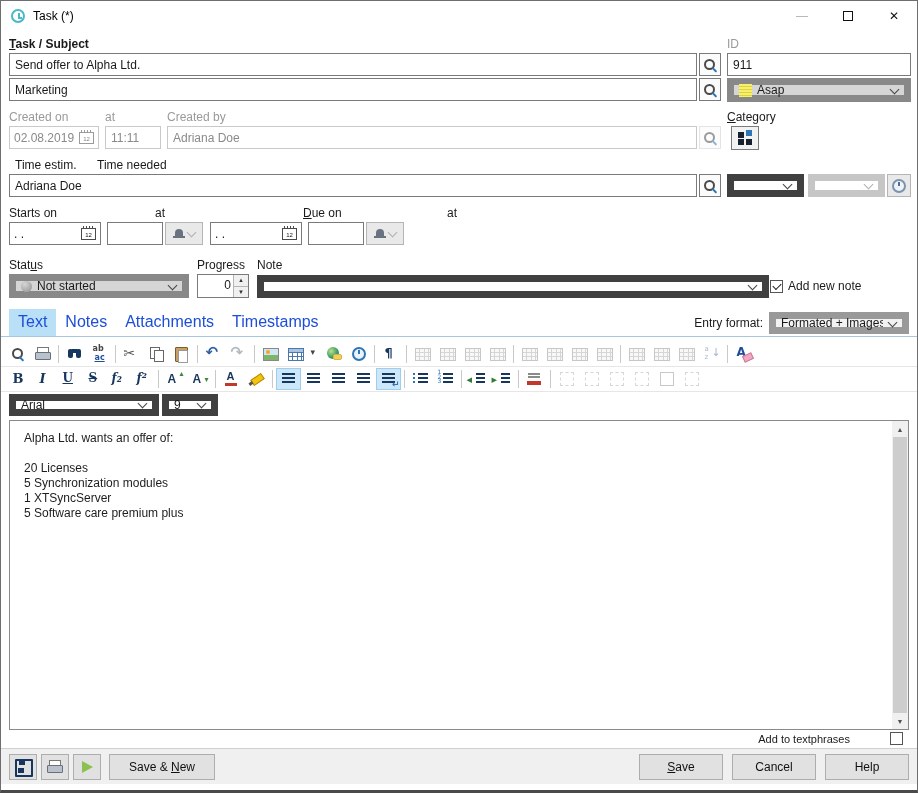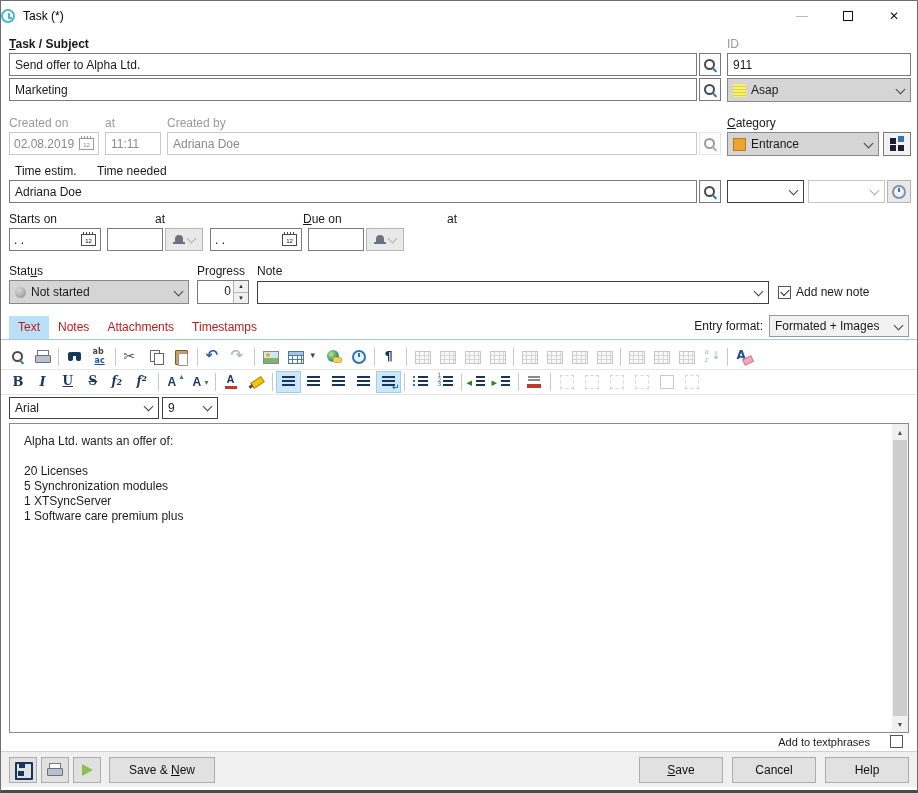--- a/index.html
+++ b/index.html
@@ -4,21 +4,21 @@
 <style>
   html,body{margin:0;padding:0;background:#9a9a9a;}
   *{box-sizing:border-box;}
   .win{
     width:918px;height:793px;background:#fff;position:relative;
     border:1px solid #6e6e6e;border-bottom:3px solid #4a4a4a;
     font-family:"Liberation Sans","DejaVu Sans",sans-serif;font-size:12px;color:#1a1a1a;
     overflow:hidden;
   }
   
-  .titlebar{height:30px;display:flex;align-items:center;background:#fff;}
+  .titlebar{height:30px;display:flex;align-items:center;padding-left:10px;background:#fff;}
   .title-clock{width:14px;height:14px;border:2px solid #49b8c8;border-radius:50%;position:relative;flex:none;}
   .title-clock::after{content:"";position:absolute;left:5px;top:2px;width:2px;height:5px;background:#49b8c8;}
   .title-clock::before{content:"";position:absolute;left:5px;top:6px;width:4px;height:2px;background:#49b8c8;}
   .title-text{margin-left:8px;font-size:12px;color:#000;}
   .wc{margin-left:auto;display:flex;height:30px;}
   .wcb{width:46px;height:30px;display:flex;align-items:center;justify-content:center;font-size:12px;color:#111;}
   .wcb.min{color:#b0b0b0;}
   .wcb.max span{display:block;width:10px;height:10px;border:1.5px solid #111;}
   
   .row{display:flex;align-items:flex-start;padding:0 8px;}
@@ -37,21 +37,21 @@
   .i-mag::before{content:"";position:absolute;left:3px;top:3px;width:7px;height:7px;border:2px solid #4a4a4a;border-radius:50%;}
   .i-mag::after{content:"";position:absolute;left:11.5px;top:11px;width:6px;height:2.4px;background:#2e75b6;transform:rotate(45deg);transform-origin:0 0;border-radius:1px;}
   
   .datebox{display:flex;align-items:center;justify-content:space-between;border:1px solid #7a7a7a;height:23px;padding:0 4px;background:#fff;}
   .datebox.dis{border-color:#c9c9c9;color:#8a8a8a;}
   .cal{position:relative;width:15px;height:12px;border:1px solid #4a4a4a;background:#fff;display:flex;align-items:flex-end;justify-content:center;flex:none;}
   .cal::before{content:"";position:absolute;top:-3px;left:1px;right:1px;height:3px;background:repeating-linear-gradient(to right,#4a4a4a 0 1px,transparent 1px 3px);}
   .cal::after{content:"12";font-size:6px;line-height:7px;color:#111;}
   .dis .cal{opacity:.55;}
   
-  .combo{display:flex;align-items:center;border:1px solid #404040;height:23px;padding:0 5px;background:#fff;gap:5px;justify-content:flex-end;}
+  .combo{display:flex;align-items:center;border:7px solid #404040;height:23px;padding:0 5px;background:#fff;gap:5px;justify-content:flex-end;}
   .combo .val{flex:1;overflow:hidden;white-space:nowrap;}
   .combo.gray{background:#d5d5d5;border-color:#888;height:24px;}
   .combo.lightgray{background:#f2f2f2;border-color:#999;}
   .combo.dis{border-color:#c6c6c6;color:#9a9a9a;}
   .chev{width:9px;height:9px;position:relative;flex:none;}
   .chev::before{content:"";position:absolute;left:1px;top:0;width:6px;height:6px;border-right:1.5px solid #444;border-bottom:1.5px solid #444;transform:rotate(45deg);}
   .dis .chev::before,.chev.dis::before{border-color:#b0b0b0;}
   .stripes{width:13px;height:13px;background:repeating-linear-gradient(to bottom,#f6ef70 0 2px,#ddd23e 2px 3px);flex:none;}
   .catsq{width:13px;height:13px;background:#f0a32f;border:1px solid #b77b1e;flex:none;}
   .ball{width:11px;height:11px;border-radius:50%;background:radial-gradient(circle at 35% 30%,#d6d6d6,#8f8f8f);flex:none;}
@@ -71,21 +71,21 @@
   .spin .num{flex:1;text-align:right;padding:3px 2px 0 0;}
   .spin .btns{width:15px;display:flex;flex-direction:column;border-left:1px solid #b5b5b5;}
   .spin .sb{flex:1;display:flex;align-items:center;justify-content:center;font-size:6px;color:#333;background:#f0f0f0;}
   .spin .sb:first-child{border-bottom:1px solid #b5b5b5;}
   
   .cb{width:13px;height:13px;border:1px solid #555;background:#fff;position:relative;flex:none;}
   .cb.checked::after{content:"";position:absolute;left:2px;top:2px;width:7px;height:4px;border-left:1.8px solid #1a1a1a;border-bottom:1.8px solid #1a1a1a;transform:rotate(-45deg);}
   .cbrow{display:flex;align-items:center;gap:5px;}
   
   .tabstrip{display:flex;align-items:flex-end;margin-top:11px;padding:0 8px;border-bottom:1px solid #a8c6dd;}
-  .tab{padding:4px 9px 5px;font-size:12px;color:#b91c1c;}
+  .tab{padding:4px 9px 5px;font-size:16px;color:#1d4ed8;}
   .tab.active{background:#b9e0f7;}
   .efmt{margin-left:auto;display:flex;align-items:center;gap:6px;padding-bottom:2px;}
   
   .tb{display:flex;align-items:center;height:25px;padding:0 4px;border-bottom:1px solid #e6e6e6;}
   .tbtn{width:25px;height:22px;display:flex;align-items:center;justify-content:center;position:relative;border:1px solid transparent;flex:none;}
   .tbtn.sel{background:#cce6fa;border-color:#9fcdeb;}
   .tbtn.dis{opacity:.55;}
   .sep{width:1px;height:18px;background:#c9c9c9;margin:0 3px;flex:none;}
   .i-printer::before{content:"";position:absolute;left:3px;top:2px;width:10px;height:5px;background:#fff;border:1px solid #777;}
   .i-printer::after{content:"";position:absolute;left:1px;top:7px;width:14px;height:6px;background:#b9c2cc;border:1px solid #68707a;border-radius:1px;}
@@ -146,21 +146,21 @@
   
   .fontbar{display:flex;align-items:center;height:25px;padding:0 8px;gap:3px;}
   
   .editor{margin:3px 8px 0;height:310px;border:1px solid #8a8a8a;position:relative;background:#fff;}
   .edtext{position:absolute;left:0;top:0;right:17px;bottom:0;padding:10px 9px 0 14px;font-size:12px;line-height:15px;color:#1d1d1d;overflow:hidden;}
   .edline{min-height:15px;white-space:pre;}
   .scroll{position:absolute;right:0;top:0;bottom:0;width:16px;background:#f0f0f0;display:flex;flex-direction:column;align-items:stretch;}
   .sarrow{height:16px;display:flex;align-items:center;justify-content:center;font-size:7px;color:#505050;}
   .sthumb{flex:1;margin:0 1px;background:#cdcdcd;}
   
-  .tprow{height:17px;display:flex;align-items:center;justify-content:flex-end;padding-right:14px;gap:20px;}
+  .tprow{height:17px;display:flex;align-items:center;justify-content:flex-end;padding-right:14px;gap:40px;}
   .tprow .small{font-size:11px;color:#1a1a1a;}
   
   .bbar{height:36px;margin-top:1px;border-top:1px solid #d0d0d0;background:#f0f0f0;display:flex;align-items:center;padding:0 8px;}
   .btn{height:26px;background:#e1e1e1;border:1px solid #adadad;font-size:12px;color:#111;display:flex;align-items:center;justify-content:center;}
   .btn.icb{width:28px;margin-right:4px;}
   .btn.wide{width:106px;margin-left:4px;}
   .btn.act{width:84px;}
   .i-floppy::before{content:"";position:absolute;left:1px;top:1px;width:14px;height:14px;border:2px solid #17365d;border-radius:1px;}
   .i-floppy::after{content:"";position:absolute;left:5px;top:2px;width:6px;height:5px;background:#17365d;box-shadow:-1px 8px 0 0 #17365d;}
   .i-play::before{content:"";position:absolute;left:4px;top:3px;width:0;height:0;border-left:11px solid #8cc152;border-top:6px solid transparent;border-bottom:6px solid transparent;}
@@ -213,21 +213,21 @@
     </div>
     <div class="rcol">
       <div class="combo gray" style="flex:1">
         <span class="stripes"></span>
         <span class="val">Asap</span>
         <span class="chev"></span>
       </div>
     </div>
   </div>
 
-  <div class="row" style="margin-top:14px;">
+  <div class="row" style="margin-top:8px;">
     <div class="lcol">
       <span class="lbl dis" style="width:96px">Created on</span>
       <span class="lbl dis" style="width:62px">at</span>
       <span class="lbl dis">Created by</span>
     </div>
     <div class="rcol">
         <span class="lbl"><span></span><span class="ac">C</span><span>ategory</span></span>
       </div>
   </div>
 
@@ -237,25 +237,20 @@
         <span>02.08.2019</span>
         <span class="cal"></span>
       </div>
       <input class="field" style="width: 56px; margin-left: 6px;" disabled="" value="11:11">
       <input class="field" style="flex: 1 1 0%; margin-left: 6px;" disabled="" value="Adriana Doe">
       <span class="sbtn dis">
           <span class="ic i-mag"></span>
         </span>
     </div>
     <div class="rcol">
-      <div class="combo gray" style="flex:1">
-        <span class="catsq"></span>
-        <span class="val">Entrance</span>
-        <span class="chev"></span>
-      </div>
       <span class="sqbtn">
           <span class="squares"></span>
         </span>
     </div>
   </div>
 
   <div class="row" style="margin-top:8px;">
     <div class="rcol">
       <span class="lbl" style="width:82px">Time estim.</span>
       <span class="lbl">Time needed</span>
@@ -328,21 +323,21 @@
       <span class="num">0</span>
       <span class="btns">
           <span class="sb">▲</span>
           <span class="sb">▼</span>
         </span>
     </div>
     <div class="combo" style="width:512px;margin-left:8px;">
       <span class="val"></span>
       <span class="chev"></span>
     </div>
-    <div class="cbrow" style="margin-left:9px;">
+    <div class="cbrow" style="margin-left:1px;">
       <span class="cb checked"></span>
       <span class="lbl">Add new note</span>
     </div>
   </div>
 
   <div class="tabstrip">
     <span class="tab active">Text</span>
     <span class="tab">Notes</span>
     <span class="tab">Attachments</span>
     <span class="tab">Timestamps</span>
@@ -550,21 +545,21 @@
     </div>
   </div>
 
   <div class="editor">
     <div class="edtext">
       <div class="edline">Alpha Ltd. wants an offer of:</div>
       <div class="edline"></div>
       <div class="edline">20 Licenses</div>
       <div class="edline">5 Synchronization modules</div>
       <div class="edline">1 XTSyncServer</div>
-      <div class="edline">1 Software care premium plus</div>
+      <div class="edline">5 Software care premium plus</div>
     </div>
     <div class="scroll">
       <span class="sarrow">▲</span>
       <span class="sthumb"></span>
       <span class="sarrow">▼</span>
     </div>
   </div>
 
   <div class="tprow">
     <span class="small">Add to textphrases</span>

